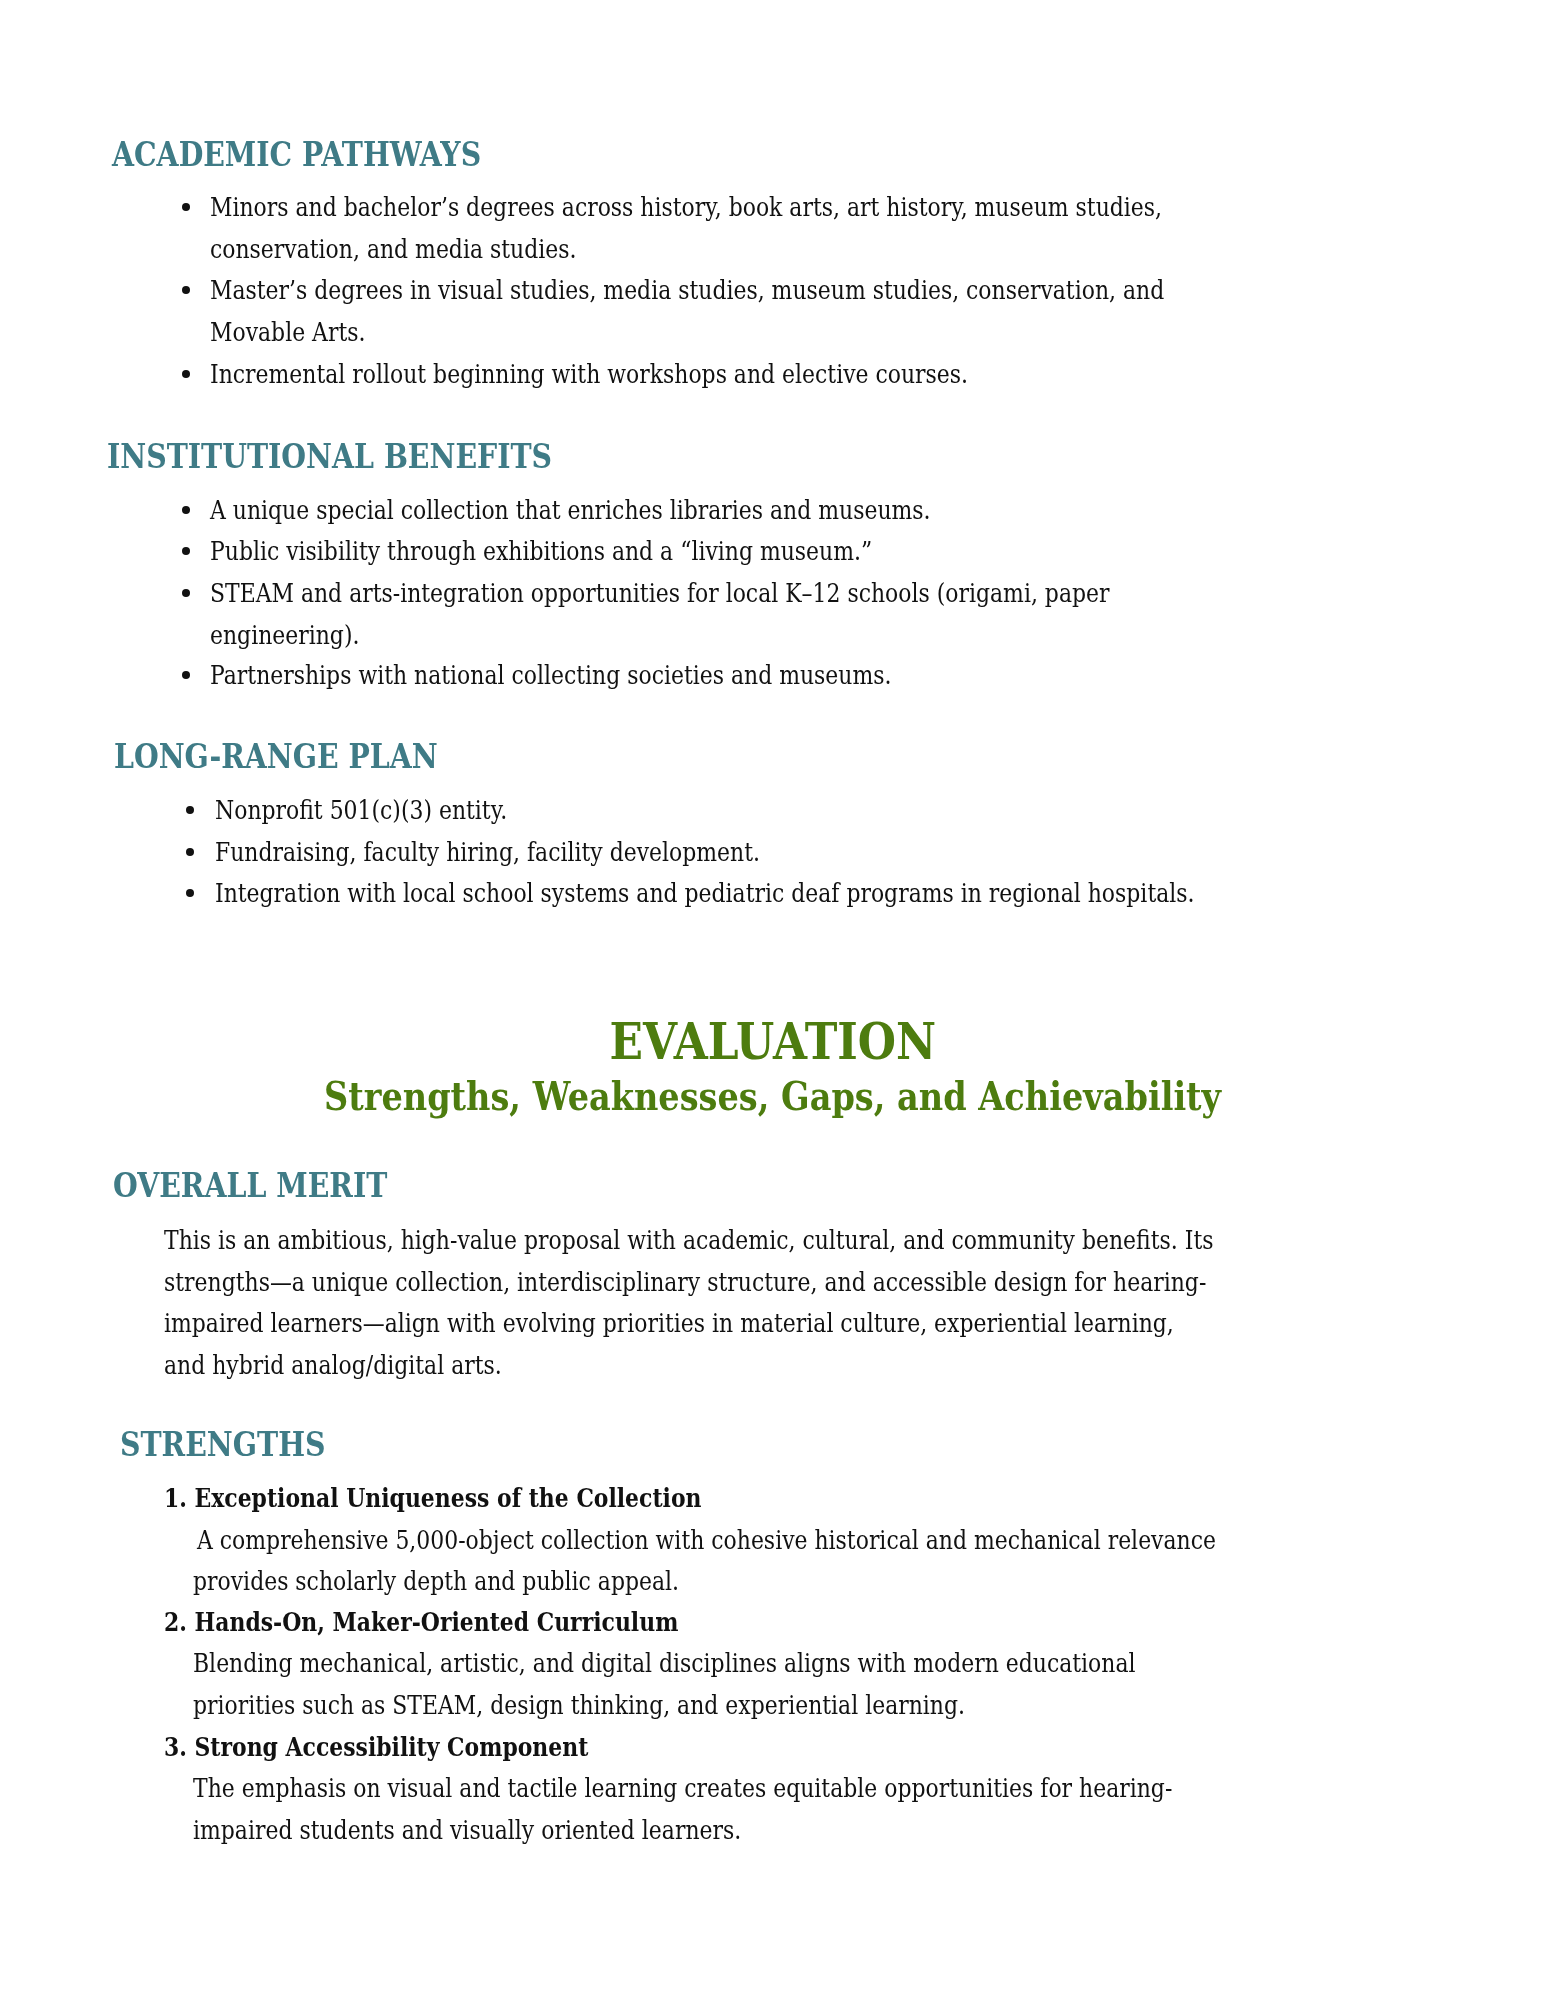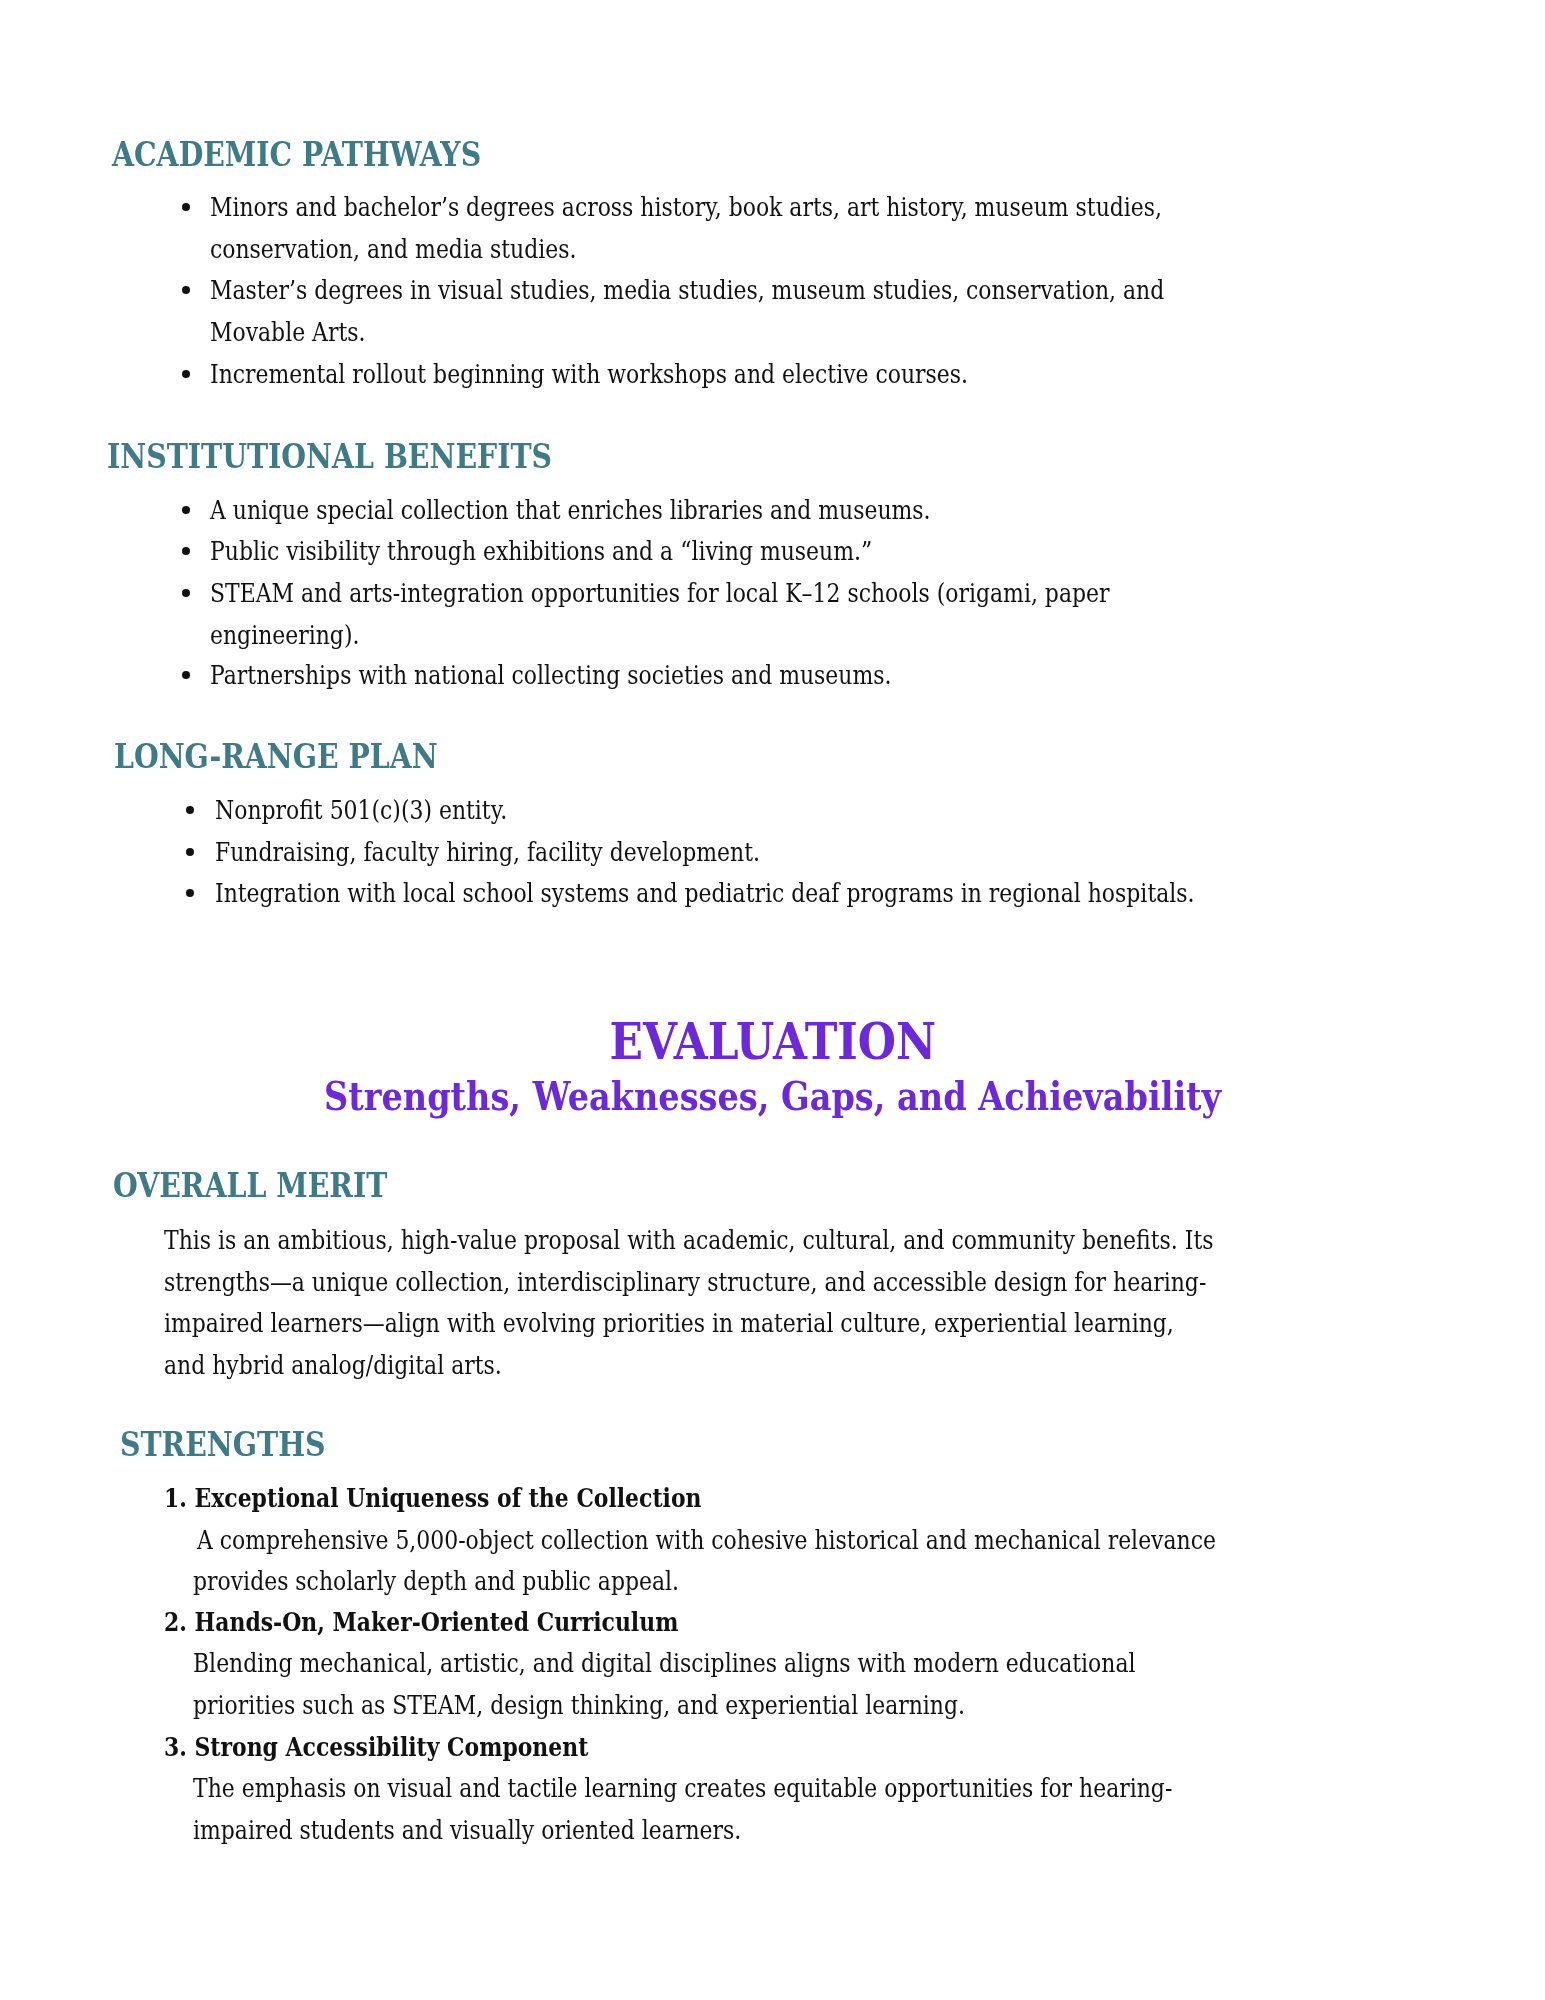--- a/index.html
+++ b/index.html
@@ -4,21 +4,21 @@
 <style>
   html, body { margin: 0; padding: 0; background: #ffffff; }
   body { width: 1545px; height: 2000px; position: relative; overflow: hidden;
          font-family: "DejaVu Serif", "Liberation Serif", serif; color: #111111; }
   .h2 { position: absolute; font-family: "DejaVu Serif", serif; font-weight: bold;
         font-size: 33px; color: #3f7b86; letter-spacing: 0px; line-height: 40px;
         transform: scaleX(0.86); transform-origin: left center; white-space: nowrap; }
   .line { position: absolute; font-size: 25.5px; line-height: 36px; white-space: nowrap;
           transform: scaleX(0.86); transform-origin: left center; }
   .bullet { position: absolute; width: 8px; height: 8px; border-radius: 50%; background: #111; }
-  .title { position: absolute; left: 0; width: 1545px; text-align: center; color: #6d28d9;
+  .title { position: absolute; left: 0; width: 1545px; text-align: center; color: #4d7c0f;
            font-weight: bold; white-space: nowrap; }
   .title span { display: inline-block; transform: scaleX(0.86); }
   .bold { font-weight: bold; }
 </style>
 </head>
 <body>
 
 <div>
   <div class="h2" style="left:112px; top:135px;">ACADEMIC PATHWAYS</div>
   <div class="bullet" style="left:182px; top:203px;"></div>

